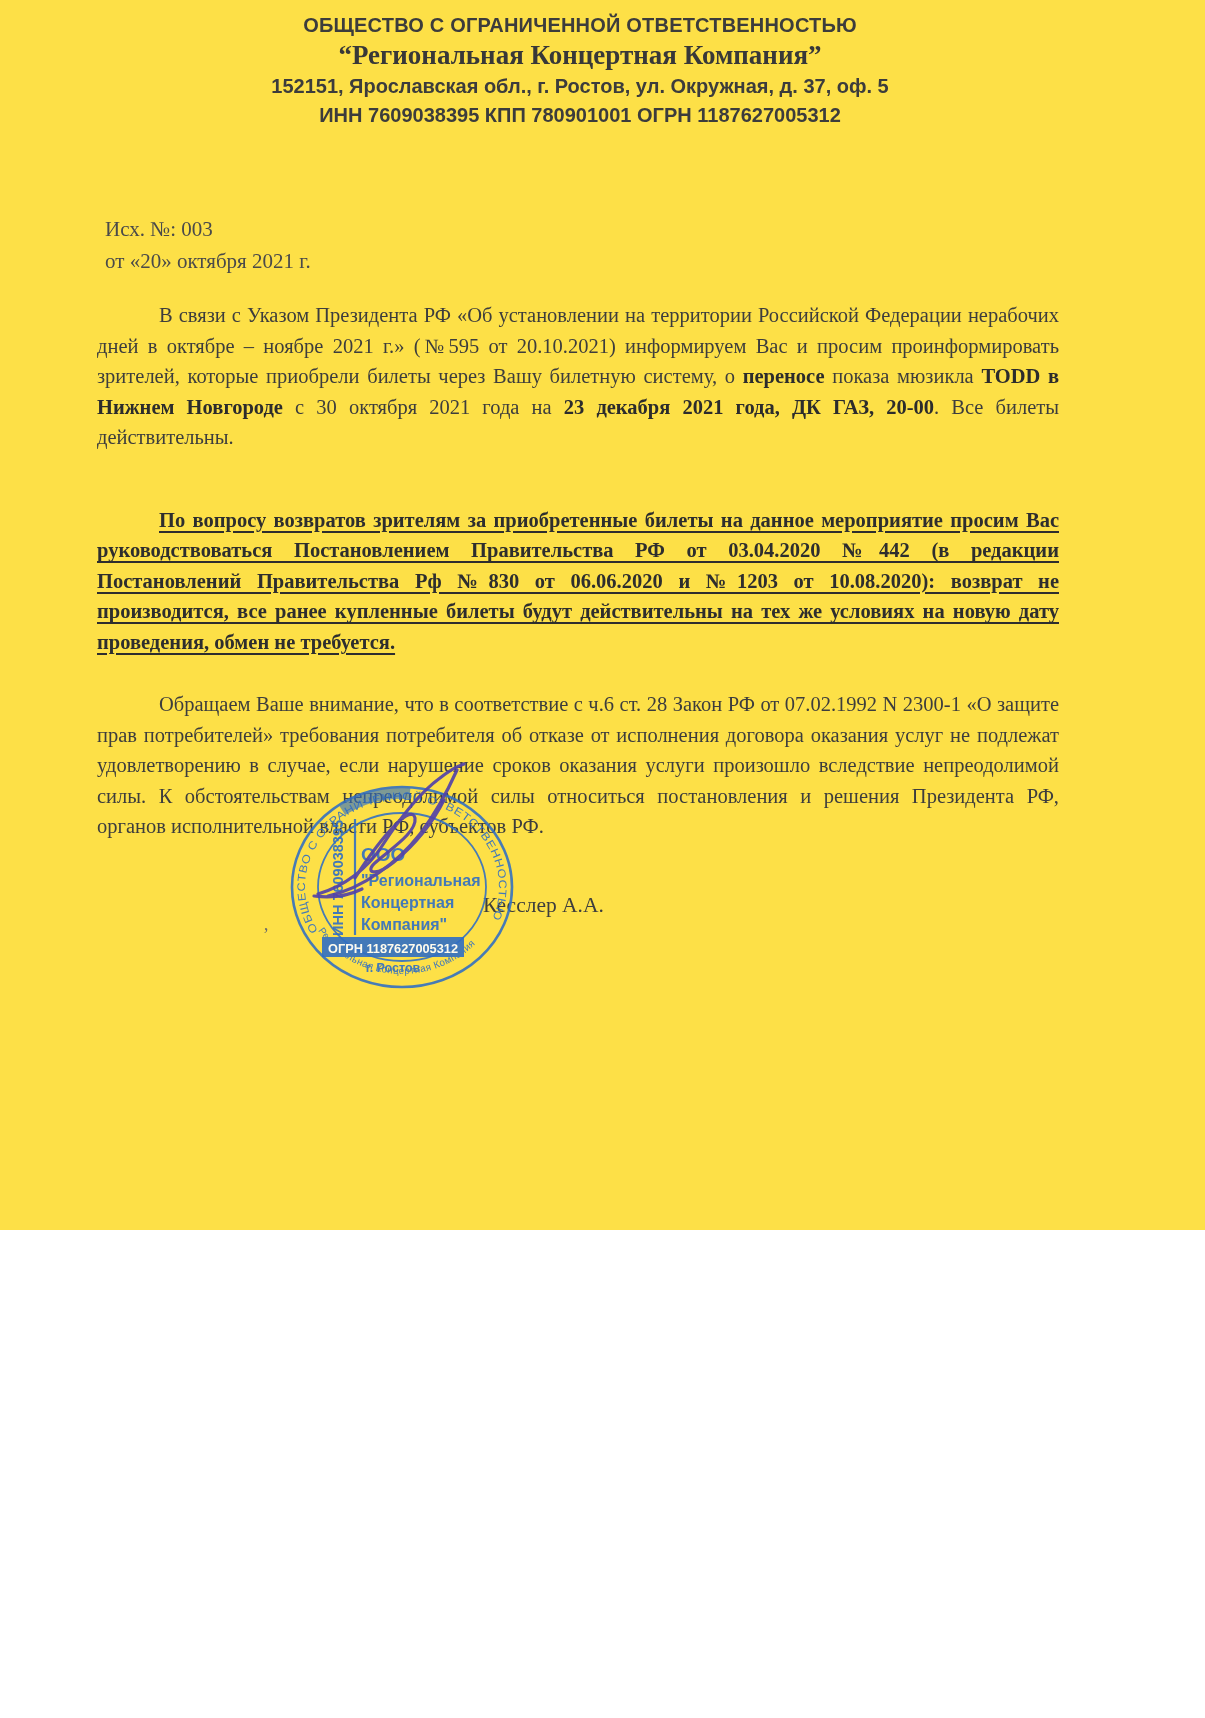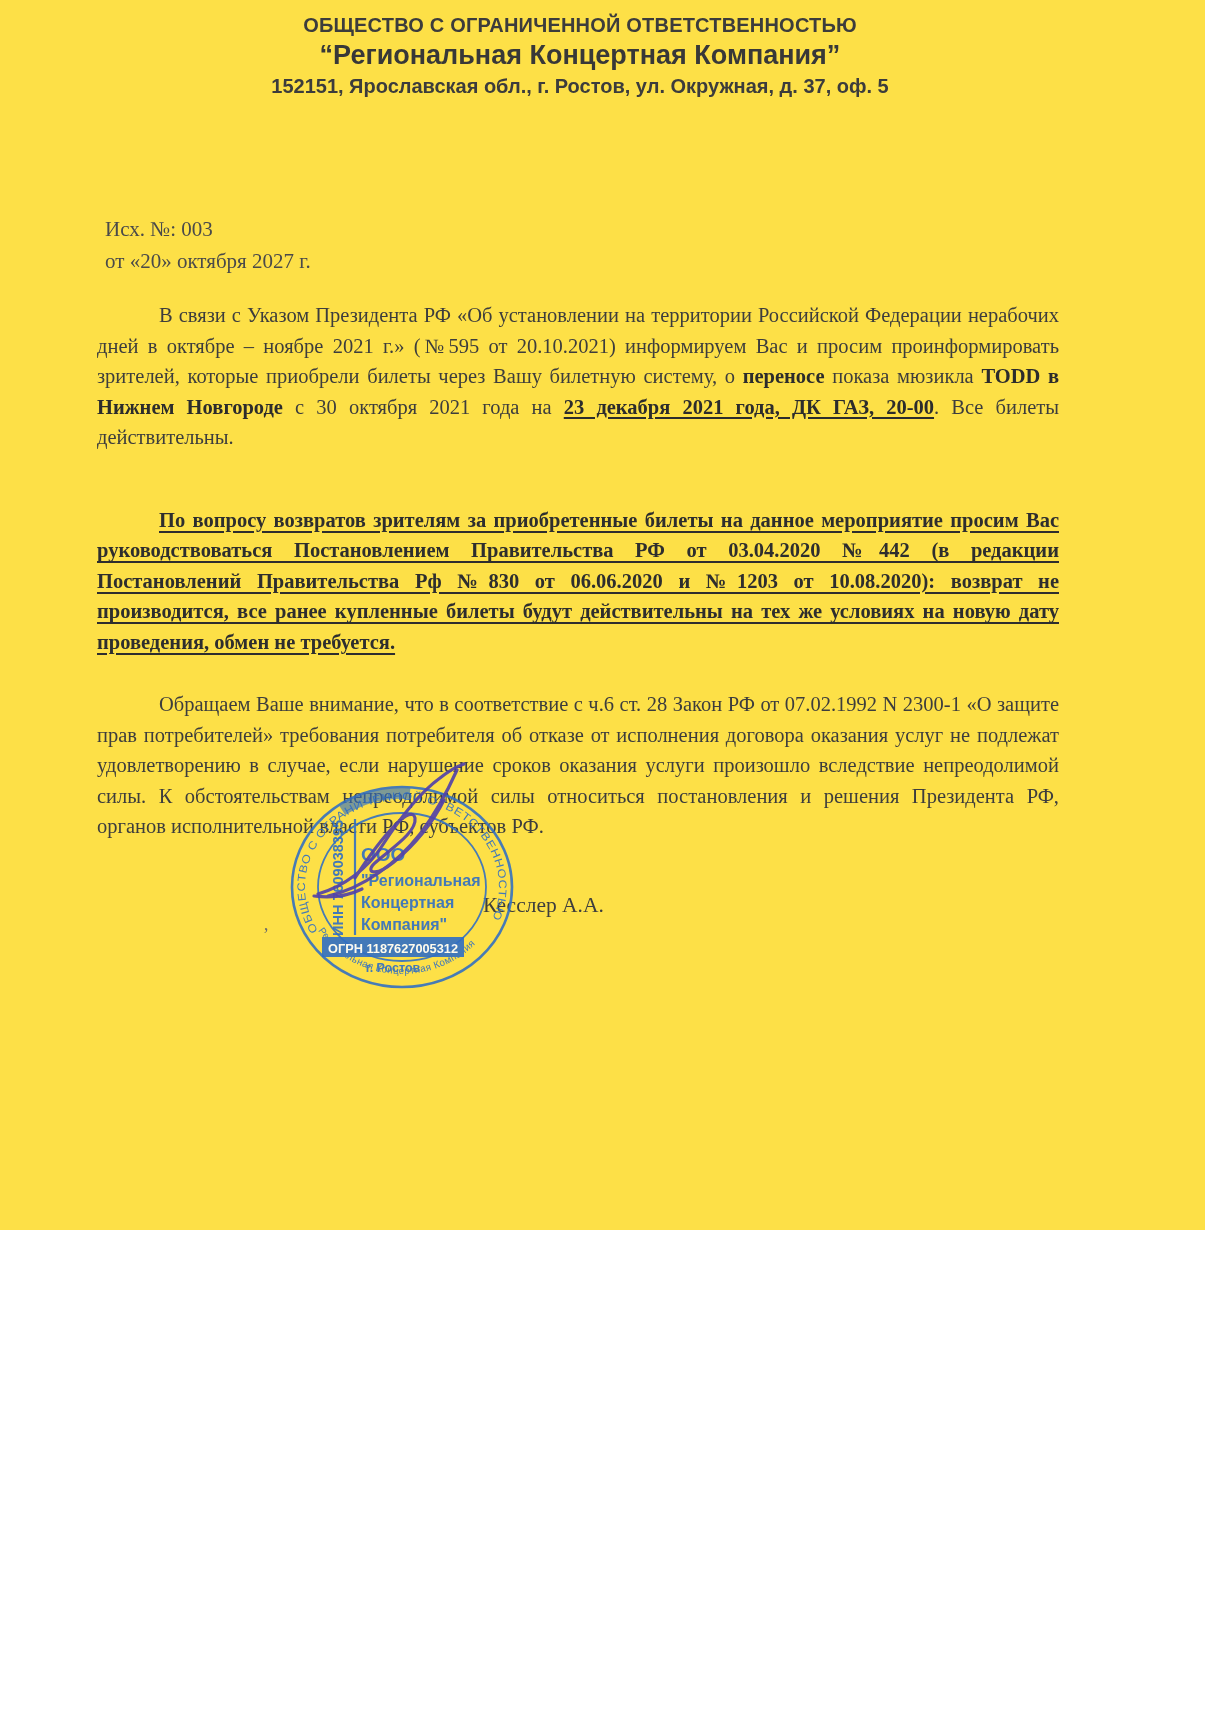--- a/index.html
+++ b/index.html
@@ -13,41 +13,41 @@
     padding-left:20px;
   }
   
   .header {
     position:absolute; top:12px; left:0; width:1160px;
     text-align:center;
     font-family:"Liberation Sans", sans-serif;
     font-weight:700; color:#3c3c3c;
   }
   .header .h1 { font-size:20px; line-height:26px; letter-spacing:.2px; }
-  .header .h2 { font-size:27px; line-height:34px; color:#383838; }
+  .header .h2 { font-size:27px; line-height:34px; color:#383838;font-family:Liberation Serif, serif; }
   .header .h3 { font-size:20px; line-height:29px; }
   .header .h4 { font-size:20px; line-height:28px; }
   
   .ref {
     position:absolute; left:105px; top:213px;
     font-size:21px; line-height:32px; color:#4a4a4a;
   }
   
   .content {
     position:absolute; left:97px; top:300px; width:962px;
     font-size:20.5px; line-height:30.5px;
     text-align:justify; color:#3d3d3d;
   }
   .content p { margin:0; text-indent:62px; }
   .content .p2 { margin-top:52px; }
   .content .p3 { margin-top:32px; }
   .run-b { font-weight:700; color:#2c2c2c; }
   .run-bu {
     font-weight:700; color:#2c2c2c;
-    text-decoration:underline; text-decoration-thickness:2px; text-underline-offset:3px;
+    text-decoration-thickness:2px; text-underline-offset:3px;
   }
   .p-bold-underline {
     font-weight:700; color:#2e2e2e;
     text-decoration:underline; text-decoration-thickness:2px; text-underline-offset:4px;
   }
   
   .sig-titles {
     position:absolute; left:95px; top:851px;
     font-weight:700; font-size:21.5px; line-height:32px; color:#474747;
   }
@@ -74,25 +74,26 @@
 </style>
 </head>
 <body>
 
 <div class="page">
 
   <div class="header">
     <div class="h1">ОБЩЕСТВО С ОГРАНИЧЕННОЙ ОТВЕТСТВЕННОСТЬЮ</div>
     <div class="h2">“Региональная Концертная Компания”</div>
     <div class="h3">152151, Ярославская обл., г. Ростов, ул. Окружная, д. 37, оф. 5</div>
+    <div class="h4">ИНН 7609038395 КПП 780901001 ОГРН 1187627005312</div>
   </div>
 
   <div class="ref">
     <div>Исх. №: 003</div>
-    <div>от «20» октября 2027 г.</div>
+    <div>от «20» октября 2021 г.</div>
   </div>
 
   <div class="content">
     <p><span>В связи с Указом Президента РФ «Об установлении на территории Российской Федерации нерабочих дней в октябре – ноябре 2021 г.» (№595 от 20.10.2021) информируем Вас и просим проинформировать зрителей, которые приобрели билеты через Вашу билетную систему, о </span><span class="run-b">переносе</span><span> показа мюзикла </span><span class="run-b">TODD в Нижнем Новгороде</span><span> с 30 октября 2021 года на </span><span class="run-bu">23 декабря 2021 года, ДК ГАЗ, 20-00</span><span>. Все билеты действительны.</span></p>
     <p class="p2 p-bold-underline">По вопросу возвратов зрителям за приобретенные билеты на данное мероприятие просим Вас руководствоваться Постановлением Правительства РФ от 03.04.2020 №442 (в редакции Постановлений Правительства Рф №830 от 06.06.2020 и №1203 от 10.08.2020): возврат не производится, все ранее купленные билеты будут действительны на тех же условиях на новую дату проведения, обмен не требуется.</p>
     <p class="p3">Обращаем Ваше внимание, что в соответствие с ч.6 ст. 28 Закон РФ от 07.02.1992 N 2300-1 «О защите прав потребителей» требования потребителя об отказе от исполнения договора оказания услуг не подлежат удовлетворению в случае, если нарушение сроков оказания услуги произошло вследствие непреодолимой силы. К обстоятельствам непреодолимой силы относиться постановления и решения Президента РФ, органов исполнительной власти РФ, субъектов РФ.</p>
   </div>
 
   <div class="sig-name">Кесслер А.А.</div>
 

